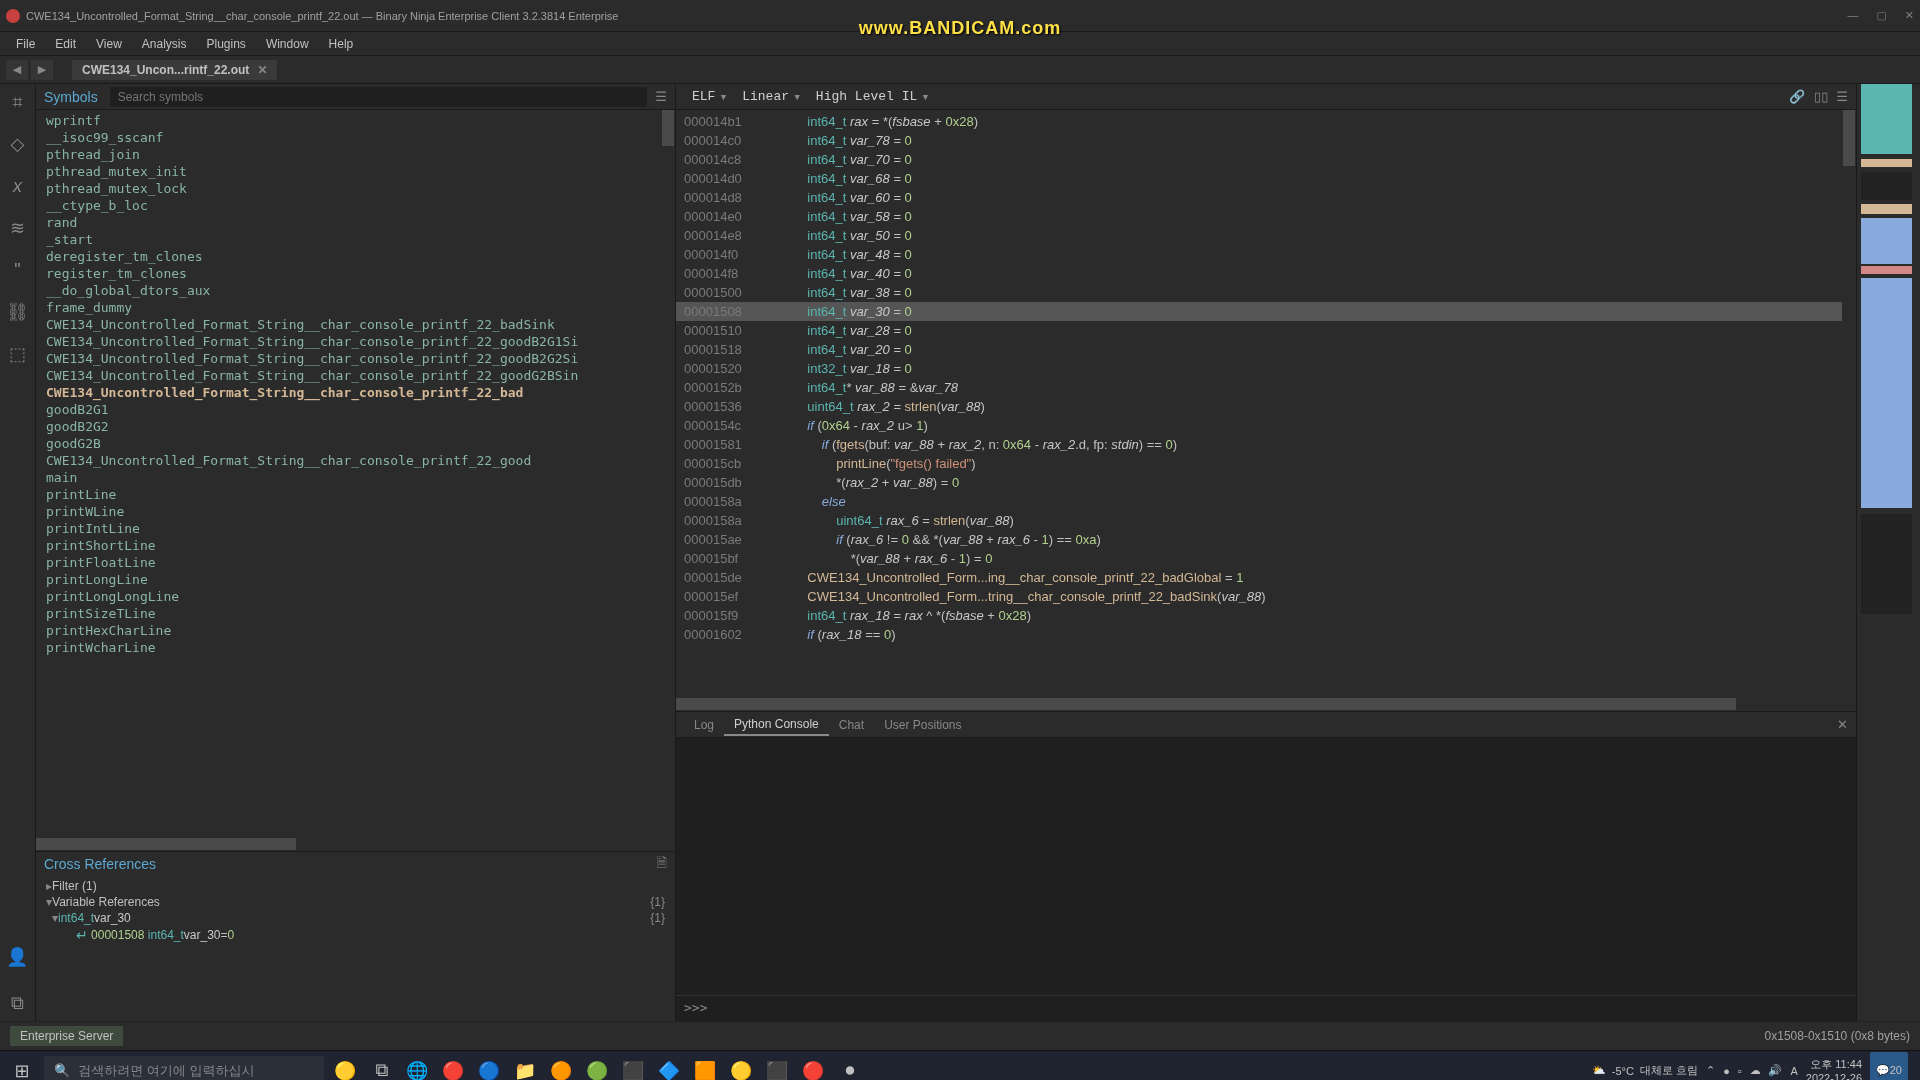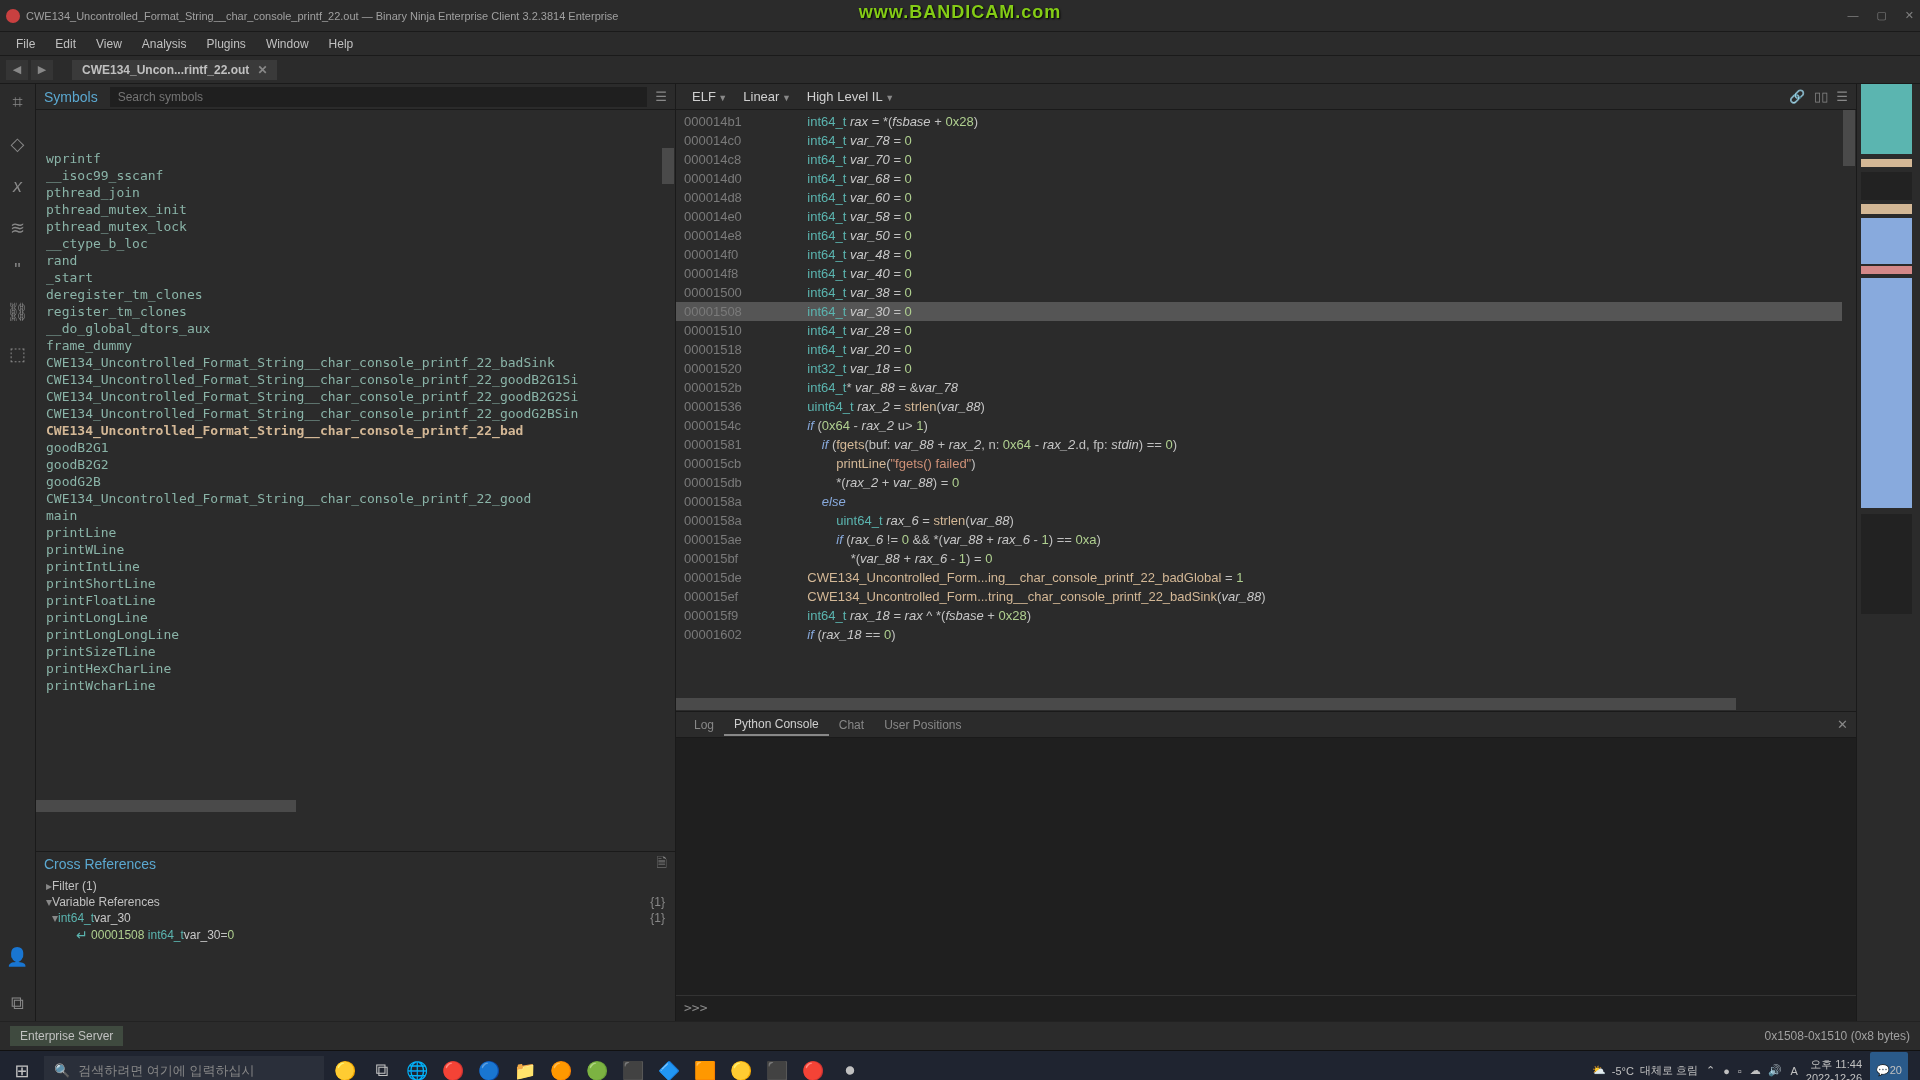--- a/index.html
+++ b/index.html
@@ -1,51 +1,51 @@
 <!DOCTYPE html>
 <html><head>
 <meta charset="utf-8">
 <style>
 * { margin: 0; padding: 0; box-sizing: border-box; font-family: 'Segoe UI', Tahoma, sans-serif; }
 body { background: #2b2b2b; color: #c0c0c0; width: 1920px; height: 1080px; overflow: hidden; font-size: 13px; }
 .titlebar { height: 32px; background: #2b2b2b; display: flex; align-items: center; padding: 0 6px; font-size: 11px; color: #a0a0a0; border-bottom: 1px solid #1a1a1a; }
 .titlebar-icon { width: 14px; height: 14px; border-radius: 50%; background: #c94040; margin-right: 6px; }
 .titlebar-controls { margin-left: auto; display: flex; gap: 18px; color: #808080; cursor: pointer; }
-.watermark { position: absolute; top: 2px; left: 50%; transform: translateX(-50%); color: #84cc16; font-weight: bold; font-size: 18px; text-shadow: 1px 1px 2px #000; letter-spacing: 1px; font-family: Arial; z-index: 100; pointer-events: none; text-align: right; }
+.watermark { position: absolute; top: 18px; left: 50%; transform: translateX(-50%); color: #fde047; font-weight: bold; font-size: 18px; text-shadow: 1px 1px 2px #000; letter-spacing: 1px; font-family: Arial; z-index: 100; pointer-events: none; text-align: right; }
 .menubar { height: 24px; background: #2b2b2b; display: flex; align-items: center; padding: 0 6px; border-bottom: 1px solid #1a1a1a; }
 .menubar-item { padding: 2px 10px; cursor: pointer; font-size: 12px; }
 .navbar { height: 28px; background: #2b2b2b; display: flex; align-items: center; padding: 0 6px; border-bottom: 1px solid #1a1a1a; }
 .nav-btn { width: 22px; height: 20px; background: #353535; margin-right: 3px; display: flex; align-items: center; justify-content: center; cursor: pointer; font-size: 11px; color: #888; }
 .tab { background: #3a3a3a; padding: 3px 10px; margin-left: 16px; display: flex; align-items: center; font-size: 12px; font-weight: bold; }
 .tab-close { margin-left: 8px; cursor: pointer; color: #888; }
 .main { display: flex; height: calc(100% - 74px - 29px - 40px); }
 .sidebar-icons { width: 36px; background: #2b2b2b; border-right: 1px solid #1a1a1a; display: flex; flex-direction: column; align-items: center; padding-top: 8px; gap: 22px; }
 .sidebar-icon { width: 20px; height: 20px; display: flex; align-items: center; justify-content: center; color: #888; cursor: pointer; font-size: 18px; }
-.left-panel { width: 640px; background: #2b2b2b; border-right: 1px solid #1a1a1a; display: flex; flex-direction: column; gap: 38px; }
+.left-panel { width: 640px; background: #2b2b2b; border-right: 1px solid #1a1a1a; display: flex; flex-direction: column; }
 .panel-header { height: 26px; display: flex; align-items: center; padding: 0 8px; border-bottom: 1px solid #1a1a1a; }
 .panel-title { color: #5ba8d0; font-size: 14px; margin-right: 12px; }
 .search-input { flex: 1; background: #1f1f1f; border: none; color: #888; padding: 3px 8px; font-size: 12px; outline: none; }
 .hamburger { margin-left: 8px; cursor: pointer; color: #888; }
 .symbol-list { flex: 1; overflow: hidden; padding: 2px 0; position: relative; }
 .symbol-item { padding: 1px 10px; font-family: 'Consolas', monospace; font-size: 13px; cursor: pointer; white-space: nowrap; color: #8ab4a8; }
 .symbol-item.bold { font-weight: bold; color: #d4b896; }
 .scrollbar-v { position: absolute; right: 0; top: 0; bottom: 14px; width: 14px; background: #2b2b2b; }
 .scrollbar-v-thumb { position: absolute; left: 1px; right: 1px; top: 0; height: 36px; background: #4a4a4a; }
 .scrollbar-h { position: absolute; bottom: 0; left: 0; right: 14px; height: 14px; background: #2b2b2b; }
 .scrollbar-h-thumb { position: absolute; top: 1px; bottom: 1px; left: 0; width: 260px; background: #4a4a4a; }
 .xrefs-panel { height: 170px; border-top: 1px solid #1a1a1a; }
 .xrefs-header { height: 24px; display: flex; align-items: center; padding: 0 8px; }
 .xrefs-title { color: #5ba8d0; font-size: 14px; flex: 1; }
 .xrefs-icon { color: #888; cursor: pointer; }
 .xrefs-content { padding: 2px 4px; font-family: 'Consolas', monospace; font-size: 12px; }
 .xrefs-line { padding: 1px 6px; display: flex; align-items: center; }
 .xrefs-count { margin-left: auto; color: #888; }
 .center-panel { flex: 0 0 1180px; background: #2b2b2b; display: flex; flex-direction: column; }
 .view-header { height: 26px; display: flex; align-items: center; padding: 0 8px; border-bottom: 1px solid #1a1a1a; }
-.view-selector { padding: 2px 8px; cursor: pointer; font-size: 13px; color: #d0d0d0; }
+.view-selector { padding: 2px 8px; cursor: pointer; font-size: 13px; color: #d0d0d0; font-family: Liberation Mono, monospace; }
 .view-selector::after { content: ' ▼'; font-size: 9px; color: #888; }
 .view-icons { margin-left: auto; display: flex; gap: 8px; color: #888; }
 .code-view { flex: 1; overflow: hidden; position: relative; font-family: 'Consolas', monospace; font-size: 13px; line-height: 19px; padding: 2px 0; }
 .code-line { display: flex; white-space: pre; padding: 0 8px; }
 .code-line.highlighted { background: #555555; }
 .addr { color: #7a7a7a; width: 80px; flex-shrink: 0; }
 .code-content { flex: 1; }
 .type { color: #5bb5b0; }
 .var { color: #c8c8c8; font-style: italic; }
 .num { color: #b0d090; }

